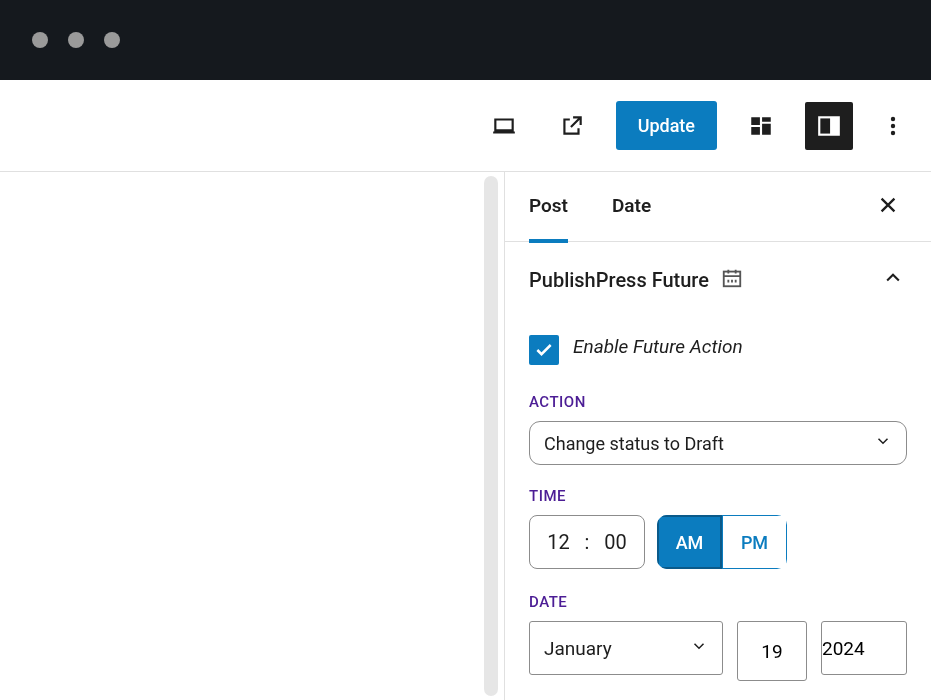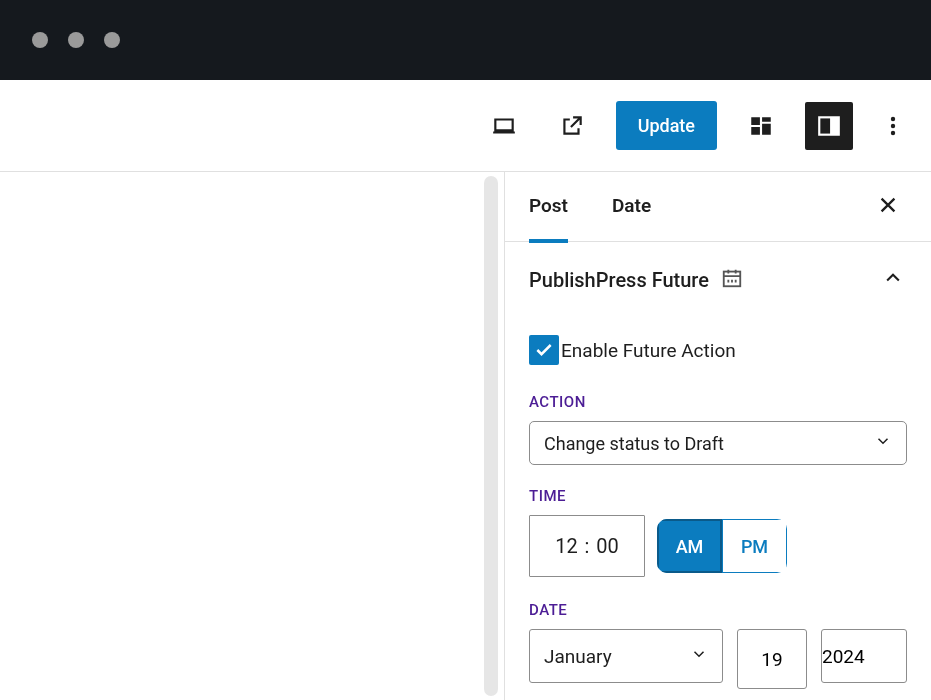--- a/index.html
+++ b/index.html
@@ -25,31 +25,31 @@
     .tab.active { border-bottom-color: #0b7cbf; }
     .close-tabs { margin-left: auto; background: none; border: none; cursor: pointer; padding: 8px; }
 
     .panel-header { display: flex; align-items: center; padding: 22px 24px 14px 24px; }
     .panel-title { font-size: 20px; font-weight: 500; color: #1e1e1e; }
     .cal-icon { margin-left: 12px; }
     .collapse { margin-left: auto; background: none; border: none; cursor: pointer; padding: 4px; }
 
     .panel-body { padding: 8px 24px; }
 
-    .checkbox-row { display: flex; align-items: center; gap: 2px; margin: 18px 0 28px 0; }
+    .checkbox-row { display: flex; align-items: flex-start; gap: 14px; margin: 18px 0 28px 0; font-style: italic; }
     .checkbox { width: 30px; height: 30px; background: #0b7cbf; display: flex; align-items: center; justify-content: center; cursor: pointer; border-radius: 2px; }
     .checkbox-label { font-size: 19px; color: #1e1e1e; }
 
     .field-label { font-size: 15px; font-weight: 500; color: #4c1d95; letter-spacing: 0.5px; margin-bottom: 10px; text-transform: uppercase; }
 
-    .select { width: 100%; height: 44px; border: 1px solid #8c8c8c; border-radius: 5px; display: flex; align-items: center; padding: 0 14px; font-size: 18px; color: #1e1e1e; background: #fff; cursor: pointer; margin-bottom: 22px; position: relative; }
+    .select { width: 100%; height: 44px; border: 1px solid #8c8c8c; border-radius: 11px; display: flex; align-items: center; padding: 0 14px; font-size: 18px; color: #1e1e1e; background: #fff; cursor: pointer; margin-bottom: 22px; position: relative; }
     .select-chevron { margin-left: auto; }
 
     .time-row { display: flex; gap: 12px; align-items: center; margin-bottom: 24px; }
-    .time-input-box { width: 116px; height: 62px; border: 1px solid #8c8c8c; border-radius: 1px; display: flex; align-items: center; justify-content: center; gap: 4px; }
+    .time-input-box { width: 116px; height: 54px; border: 1px solid #8c8c8c; border-radius: 8px; display: flex; align-items: center; justify-content: center; gap: 12px; }
     .time-val { font-size: 20px; color: #1e1e1e; border: none; outline: none; background: transparent; width: 28px; text-align: center; }
     .time-colon { font-size: 20px; color: #1e1e1e; }
 
     .ampm-group { display: flex; height: 54px; border-radius: 10px; overflow: hidden; }
     .ampm-btn { width: 65px; border: 1px solid #0b7cbf; background: #fff; color: #0b7cbf; font-size: 18px; font-weight: 500; cursor: pointer; }
     .ampm-btn.active { background: #0b7cbf; color: #fff; border: 2px solid #0a5a8a; }
 
     .date-row { display: flex; gap: 14px; }
     .month-select { flex: 1; height: 54px; border: 1px solid #8c8c8c; border-radius: 3px; display: flex; align-items: center; padding: 0 14px; font-size: 19px; color: #1e1e1e; background: #fff; cursor: pointer; }
     .date-input { width: 70px; height: 60px; border: 1px solid #8c8c8c; border-radius: 3px; font-size: 19px; text-align: center; background: #fff; }

